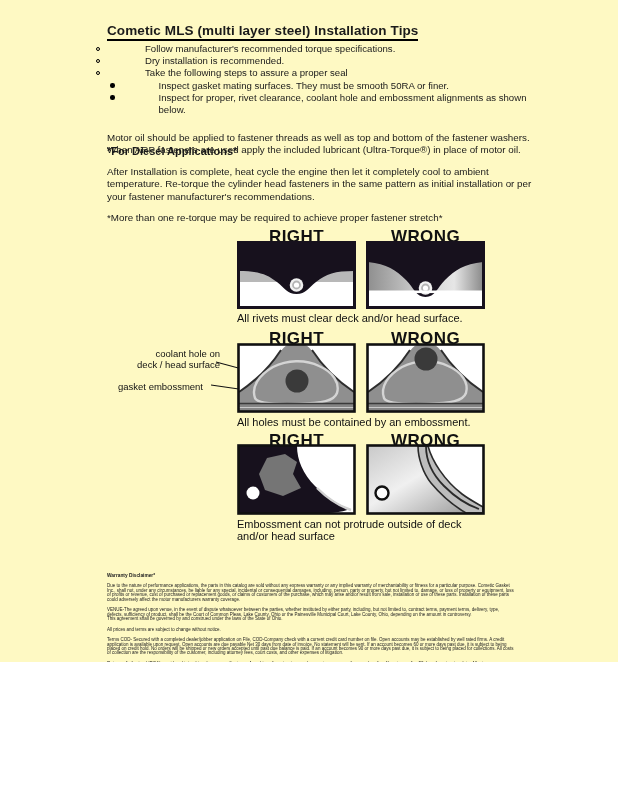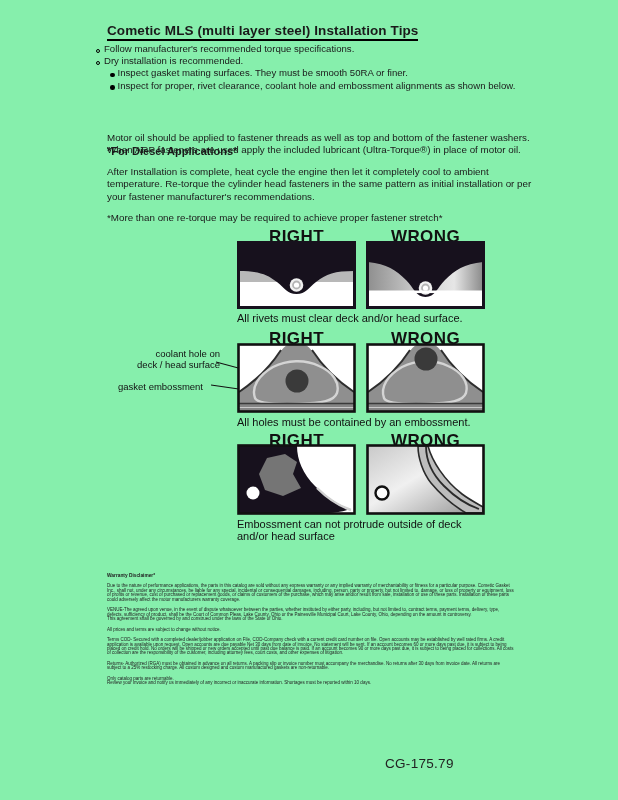--- a/index.html
+++ b/index.html
@@ -1,27 +1,27 @@
 <!DOCTYPE html>
 <html><head>
 <meta charset="utf-8">
 <style>
   * { margin:0; padding:0; box-sizing:border-box; }
   html,body { background:#ffffff; }
   body { font-family:"Liberation Sans","DejaVu Sans",sans-serif; color:#1a1a1a; }
-  .page { position:relative; width:618px; height:800px; background:#86efac; overflow:hidden; }
+  .page { position:relative; width:618px; height:662px; background:#fef9c3; overflow:hidden; }
 
   .abs { position:absolute; }
   .preline { white-space:pre-line; }
 
   .doc-title { left:107px; top:23px; font-size:13.5px; font-weight:bold;
                border-bottom:2px solid #000; padding-bottom:1px; letter-spacing:0.1px; }
 
   .tips-list { left:96px; top:43px; width:440px; font-size:9.6px; }
-  .tip { display:flex; align-items:center; height:12.2px; line-height:12.2px; }
+  .tip { display:flex; align-items:flex-start; height:12.2px; line-height:12.2px;gap:41px; }
   .tip.lv2 { margin-left:14px; }
   .b-open { width:4px; height:4px; border:1px solid #000; border-radius:50%;
             margin:3.5px 4px 0 0; flex:0 0 auto; }
   .b-fill { width:4.5px; height:4.5px; background:#000; border-radius:50%;
             margin:3.5px 3px 0 0; flex:0 0 auto; }
 
   .diesel-h { left:107px; top:116px; font-size:11px; font-weight:bold;margin-top:29px; }
   .para { left:107px; width:434px; font-size:9.8px; line-height:12.3px; }
   .p1 { top:132px; }
   .p2 { top:166px; }
@@ -52,20 +52,24 @@
   <div class="abs doc-title">Cometic MLS (multi layer steel) Installation Tips</div>
 
   <div class="abs tips-list">
     <div class="tip">
       <span class="b-open"></span>
       <span>Follow manufacturer's recommended torque specifications.</span>
     </div>
     <div class="tip">
       <span class="b-open"></span>
       <span>Dry installation is recommended.</span>
+    </div>
+    <div class="tip">
+      <span class="b-open"></span>
+      <span>Take the following steps to assure a proper seal</span>
     </div>
     <div class="tip lv2">
       <span class="b-fill"></span>
       <span>Inspect gasket mating surfaces.  They must be smooth 50RA or finer.</span>
     </div>
     <div class="tip lv2">
       <span class="b-fill"></span>
       <span>Inspect for proper, rivet clearance, coolant hole and embossment alignments as shown below.</span>
     </div>
   </div>

